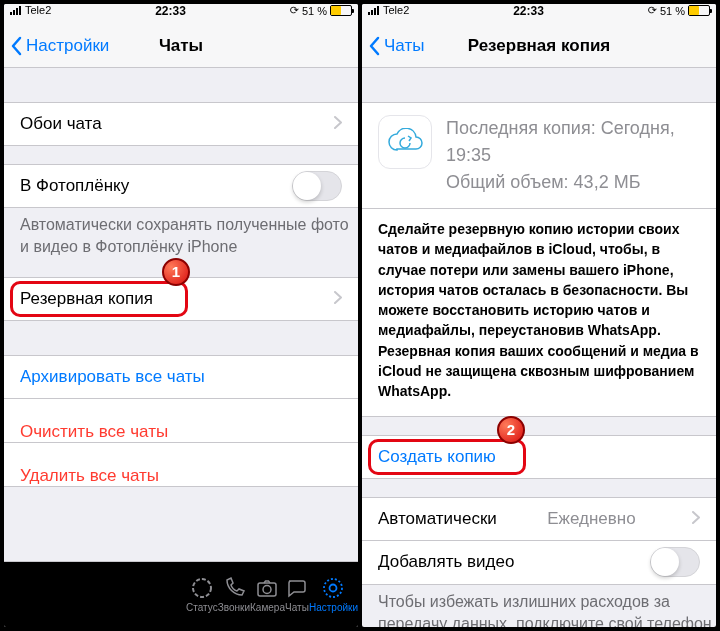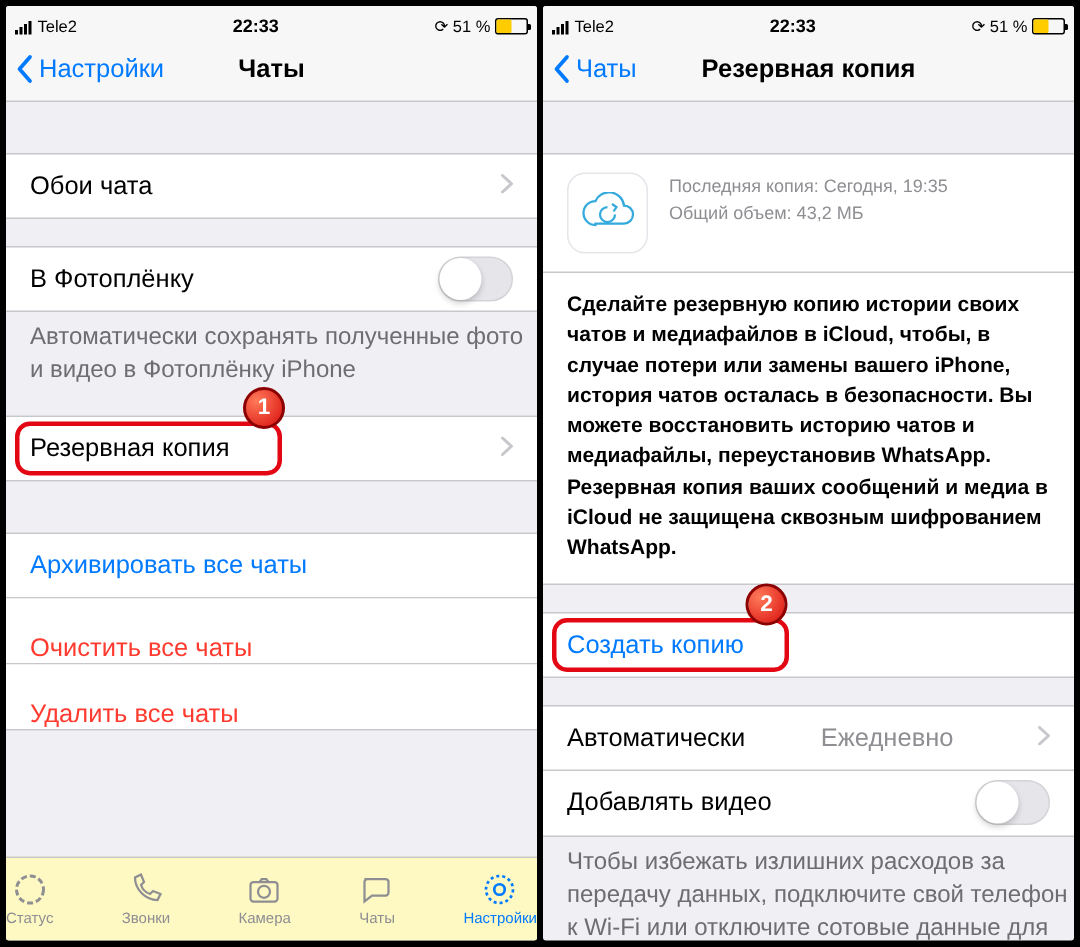--- a/index.html
+++ b/index.html
@@ -1,18 +1,18 @@
 <!DOCTYPE html>
 <html><head>
 <meta charset="utf-8">
 <style>
 * { margin: 0; padding: 0; box-sizing: border-box; font-family: -apple-system, "Helvetica Neue", Helvetica, Arial, sans-serif; }
 body { background: #000; display: flex; gap: 4px; padding: 4px; width: 720px; height: 631px; }
 .phone { flex: 1; background: #efeff4; display: flex; flex-direction: column; position: relative; border-radius: 2px; overflow: hidden; }
-.status-bar { height: 20px; display: flex; align-items: flex-end; justify-content: space-between; padding: 0 6px; background: #f7f7f8; font-size: 11px; font-weight: 500; }
+.status-bar { height: 20px; display: flex; align-items: flex-start; justify-content: space-between; padding: 0 6px; background: #f7f7f8; font-size: 11px; font-weight: 500; }
 .status-left { display: flex; align-items: center; gap: 4px; }
 .status-center { font-weight: 600; font-size: 12px; }
 .status-right { display: flex; align-items: center; gap: 3px; }
 .signal { display: flex; align-items: flex-end; gap: 1px; }
 .signal span { width: 2px; background: #000; display: inline-block; }
 .signal span:nth-child(1){height:3px}.signal span:nth-child(2){height:5px}.signal span:nth-child(3){height:7px}.signal span:nth-child(4){height:9px}
 .battery { width: 22px; height: 11px; border: 1px solid #000; border-radius: 2px; position: relative; }
 .battery::after { content:''; position:absolute; right:-3px; top:3px; width:2px; height:4px; background:#000; border-radius:0 1px 1px 0; }
 .battery-fill { height: 100%; width: 51%; background: #ffcc00; border-radius: 1px; }
 .nav-bar { height: 44px; display: flex; align-items: center; justify-content: center; position: relative; background: #f7f7f8; border-bottom: 1px solid #c8c7cc; }
@@ -24,29 +24,29 @@
 .group-gap.sm { height: 18px; }
 .cell { background: #fff; border-top: 1px solid #c8c7cc; border-bottom: 1px solid #c8c7cc; min-height: 44px; display: flex; align-items: center; padding: 0 16px; font-size: 17px; position: relative; }
 .cell + .cell { border-top: none; }
 .cell .chevron { margin-left: auto; color: #c7c7cc; }
 .cell .value { margin-left: auto; color: #8e8e93; padding-right: 6px; }
 .cell.blue { color: #007aff; }
 .cell.red { color: #ff3b30; align-items: flex-end; }
 .footnote { font-size: 16px; color: #6d6d72; padding: 6px 4px 0 16px; line-height: 1.4; }
 .switch { width: 50px; height: 30px; border-radius: 15px; background: #e5e5ea; margin-left: auto; position: relative; border: 1px solid #d4d4d8; }
 .switch::after { content:''; position:absolute; width:28px; height:28px; border-radius:50%; background:#fff; top:0; left:0; box-shadow: 0 2px 4px rgba(0,0,0,0.2); }
-.tab-bar { height: 56px; background: #fef9c3; border-top: 1px solid #c8c7cc; display: flex; justify-content: space-between; align-items: center; }
+.tab-bar { height: 66px; background: #000000; border-top: 1px solid #c8c7cc; display: flex; justify-content: flex-end; align-items: center; }
 .tab { display: flex; flex-direction: column; align-items: center; font-size: 10px; color: #8e8e93; gap: 2px; }
 .tab.active { color: #007aff; }
 .tab svg, .tab .ic { width: 24px; height: 24px; }
 .highlight { position: absolute; border: 3px solid #e30613; border-radius: 10px; pointer-events: none; z-index: 5; }
 .badge { position: absolute; width: 28px; height: 28px; border-radius: 50%; background: radial-gradient(circle at 30% 30%, #ff7a59, #d90e0e); border: 2px solid #8b0000; color: #fff; font-weight: 700; display: flex; align-items: center; justify-content: center; font-size: 15px; z-index: 6; }
 .backup-header { background: #fff; border-top: 1px solid #c8c7cc; border-bottom: 1px solid #c8c7cc; display: flex; padding: 12px 16px; gap: 14px; }
 .cloud-icon { width: 54px; height: 54px; border: 1px solid #e5e5ea; border-radius: 12px; display:flex; align-items:center; justify-content:center; flex-shrink:0; }
-.backup-info { font-size: 12px; color: #8e8e93; line-height: 1.5; }
+.backup-info { font-size: 18px; color: #8e8e93; line-height: 1.5; }
 .backup-desc { background: #fff; border-bottom: 1px solid #c8c7cc; padding: 10px 16px 14px 16px; font-size: 14px; line-height: 1.45; color: #000; font-weight: bold; }
 .chevron svg { width: 8px; height: 13px; }
 </style>
 </head>
 <body>
 
 <div class="phone">
   <div class="status-bar">
     <div class="status-left">
       <div class="signal">

